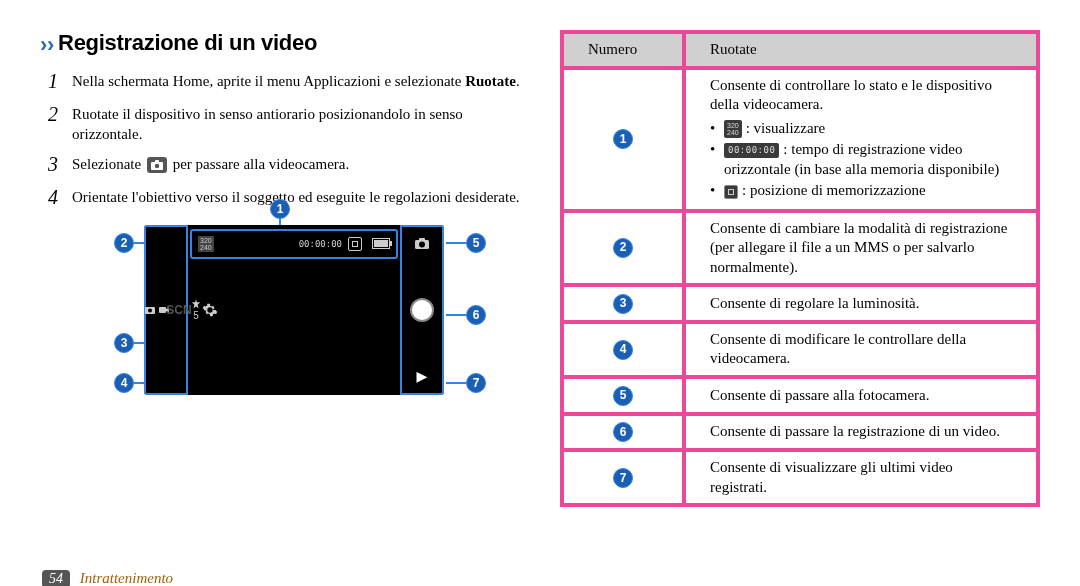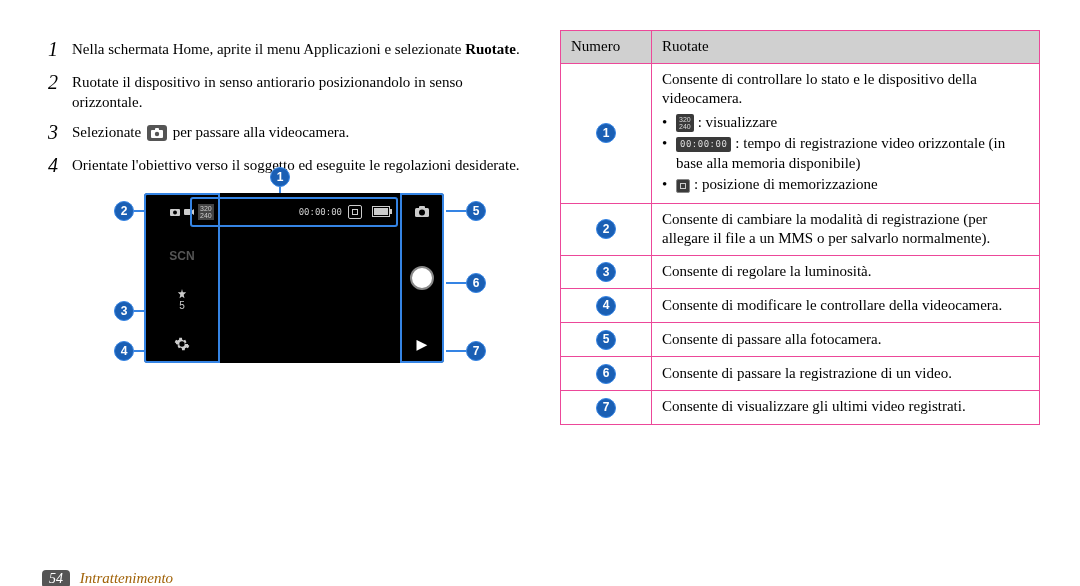--- a/index.html
+++ b/index.html
@@ -109,24 +109,23 @@
     border-radius: 4px;
     display: flex;
     position: relative;
     margin-left: 24px;
   }
   .screen-left {
     width: 40px;
     border: 2px solid #3584e4;
     border-radius: 3px 0 0 3px;
     display: flex;
-    flex-direction: column;
     align-items: center;
     justify-content: space-between;
-    padding: 6px 16px;
+    padding: 6px 0;
   }
   .screen-top {
     position: absolute;
     top: 4px;
     left: 46px;
     right: 46px;
     height: 26px;
     border: 2px solid #3584e4;
     border-radius: 3px;
     display: flex;
@@ -188,22 +187,22 @@
     width: 20px; height: 20px; border-radius: 50%; background: #fff; border: 2px solid #888;
   }
   .play-btn { color: #fff; font-size: 14px; }
   
   table {
     border-collapse: collapse;
     width: 100%;
     font-size: 15px;
   }
   th, td {
-    border: 1px solid #ec4899;
-    padding: 6px 10px;
+    border: 4px solid #ec4899;
+    padding: 6px 24px;
     text-align: left;
     vertical-align: middle;
     line-height: 1.3;
   }
   th {
     background: #d0d0d0;
     font-weight: normal;
   }
   td.numcol {
     text-align: center;
@@ -286,20 +285,21 @@
     font-style: italic;
     color: #a16207;
     font-family: 'Times New Roman', serif;
   }
 </style>
 </head>
 <body>
 
 <div class="page">
   <div class="left-col">
+    <h2><span class="chev">››</span><span>Registrazione di un video</span></h2>
 
     <div class="step">
       <div class="step-num">1</div>
       <div class="step-text">
         <span>Nella schermata Home, aprite il menu Applicazioni e selezionate </span><span class="bold">Ruotate</span><span>.</span>
       </div>
     </div>
 
     <div class="step">
       <div class="step-num">2</div>

